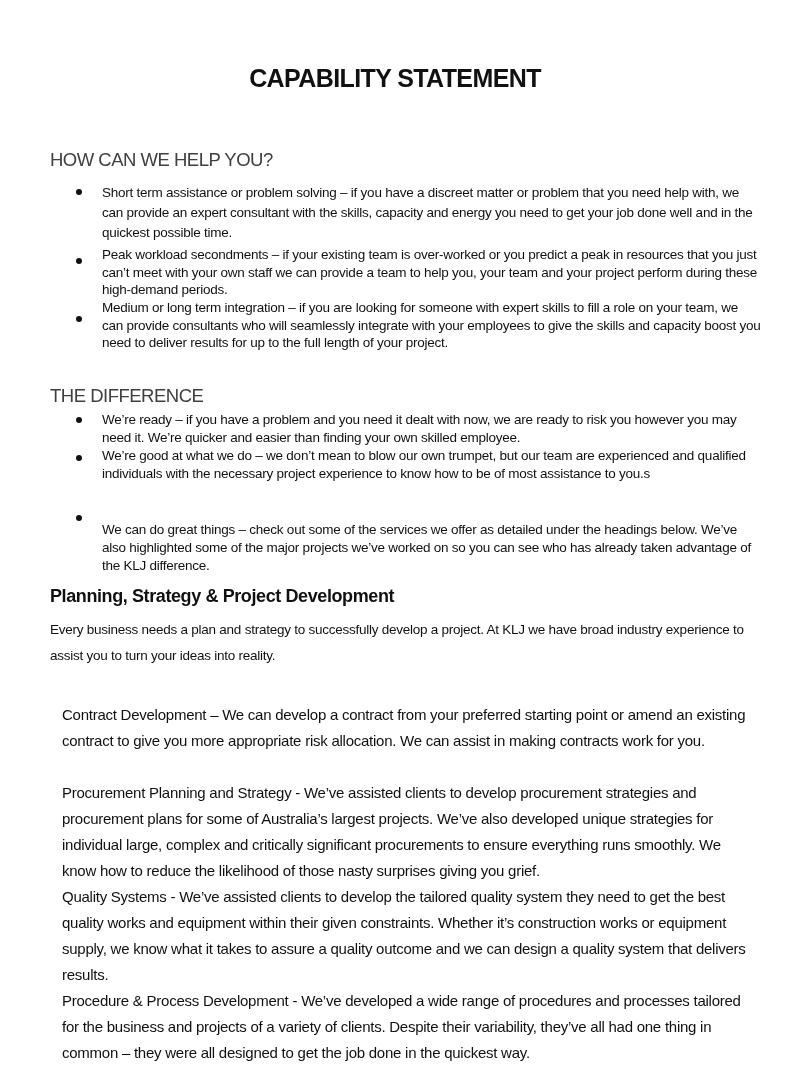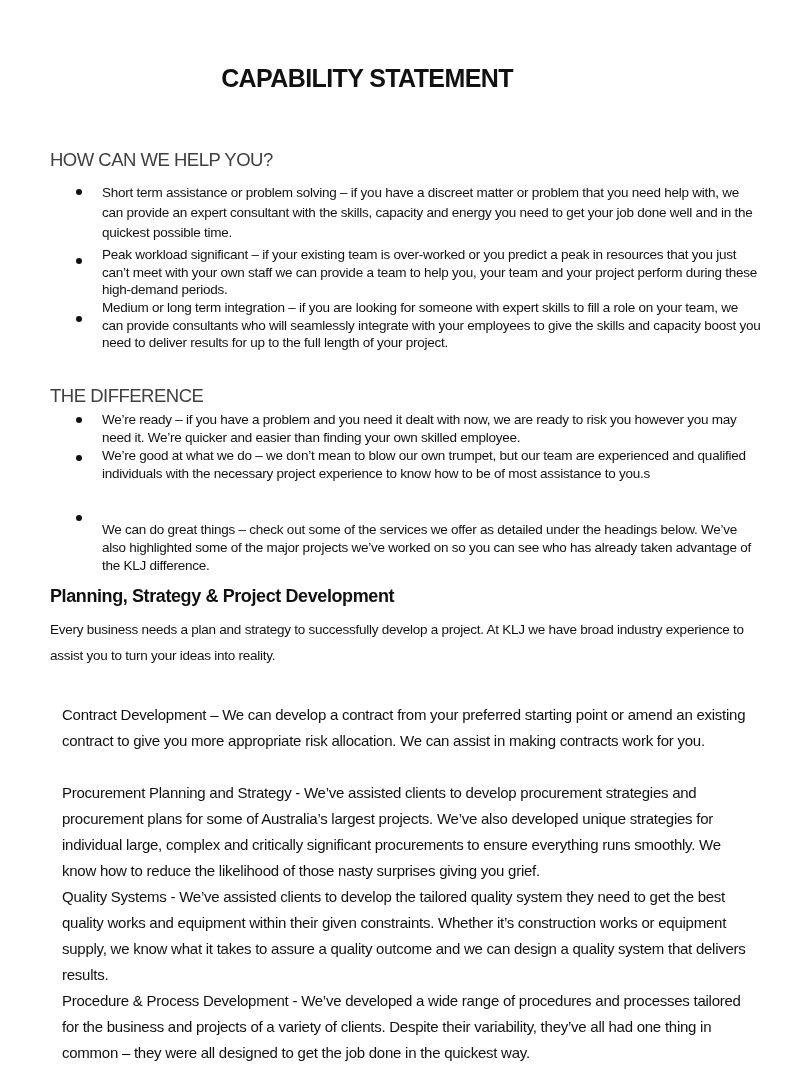--- a/index.html
+++ b/index.html
@@ -3,21 +3,21 @@
   <meta charset="utf-8">
   <style>
     html, body { margin: 0; padding: 0; background: #ffffff; }
     body {
       width: 800px; height: 1092px; position: relative; overflow: hidden;
       font-family: "Liberation Sans", sans-serif; color: #111111;
     }
     .abs { position: absolute; }
     .title {
       left: 0; width: 734px; top: 62px; text-align: center;
-      font-size: 25px; font-weight: bold; letter-spacing: -0.6px; line-height: 32px;
+      font-size: 25px; font-weight: bold; letter-spacing: -0.6px; line-height: 32px; padding-left: 28px;
     }
     .h2 {
       left: 50px; font-size: 18.5px; font-weight: normal; letter-spacing: -0.5px;
       line-height: 24px; color: #404040;
     }
     .h3 {
       left: 50px; font-size: 18px; font-weight: bold; letter-spacing: -0.4px;
       line-height: 24px;
     }
     .bullet-item {
@@ -43,21 +43,21 @@
 
 <div class="abs h2" style="top:148px;">HOW CAN WE HELP YOU?</div>
 
 <span class="abs bullet-dot" style="top:189px;"></span>
 <div class="abs bullet-item" style="top:183px; line-height:20px;">
   <b>Short term assistance or problem solving</b><span> – if you have a discreet matter or problem that you need help with, we can provide an expert consultant with the skills, capacity and energy you need to get your job done well and in the quickest possible time.</span>
 </div>
 
 <span class="abs bullet-dot" style="top:258px;"></span>
 <div class="abs bullet-item" style="top:246px; line-height:17.5px;">
-  <b>Peak workload significant</b><span> – if your existing team is over-worked or you predict a peak in resources that you just can’t meet with your own staff we can provide a team to help you, your team and your project perform during these high-demand periods.</span>
+  <b>Peak workload secondments</b><span> – if your existing team is over-worked or you predict a peak in resources that you just can’t meet with your own staff we can provide a team to help you, your team and your project perform during these high-demand periods.</span>
 </div>
 
 <span class="abs bullet-dot" style="top:316px;"></span>
 <div class="abs bullet-item" style="top:299px; line-height:17.5px;">
   <b>Medium or long term integration</b><span> – if you are looking for someone with expert skills to fill a role on your team, we can provide consultants who will seamlessly integrate with your employees to give the skills and capacity boost you need to deliver results for up to the full length of your project.</span>
 </div>
 
 <div class="abs h2" style="top:384px;">THE DIFFERENCE</div>
 
 <span class="abs bullet-dot" style="top:417px;"></span>

